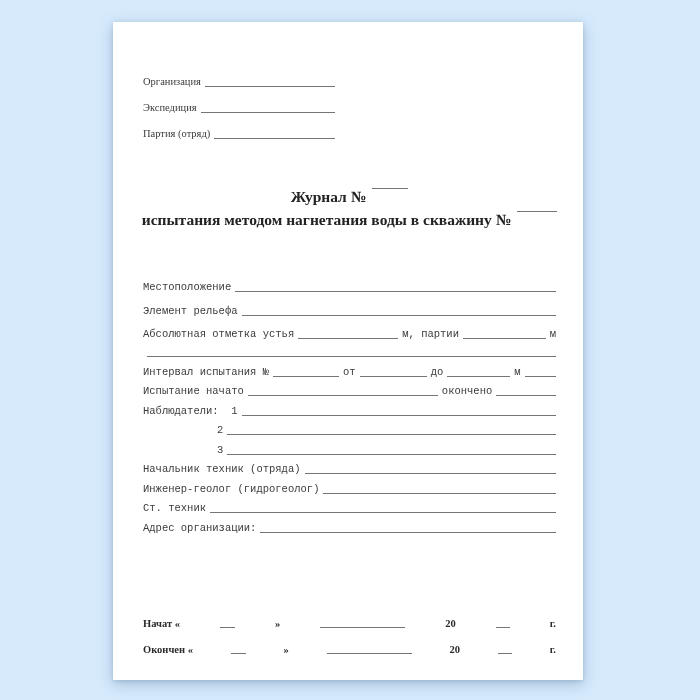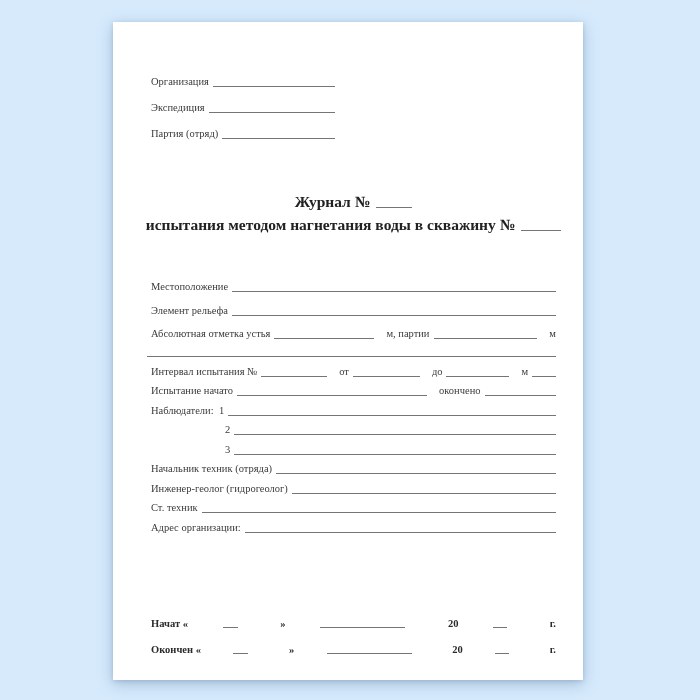--- a/index.html
+++ b/index.html
@@ -21,51 +21,51 @@
     box-sizing: border-box;
     padding: 0 27px 0 30px;
   }
   .frow {
     display: flex;
     align-items: flex-end;
     height: 20.5px;
     font-size: 10.5px;
     color: var(--text, #3b3b3b);
   }
-  .seg { white-space: pre; line-height: 1.15; margin-left: 8px; }
+  .seg { white-space: pre; line-height: 1.15; }
   .fill {
     border-bottom: 1px solid var(--line, #757575);
     flex: 0 0 auto;
     margin: 0 4px 1.5px 4px;
     height: 0;
   }
   .fill.flex { flex: 1 1 auto; }
   .fill:last-child { margin-right: 0; }
 
   .header {
     margin-top: 40px;
     display: grid;
     grid-template-columns: 192px 178px;
     column-gap: 43px;
   }
   .hcol .frow { height: 26px; }
 
   .title { margin-top: 48px; }
   .trow {
-    display: flex; justify-content: center; align-items: flex-end;
+    display: flex; justify-content: center; 
     height: 23px;
     font-weight: bold;
     font-size: 15.5px;
     color: #222222;
   }
   .trow .fill { margin: 0 0 3px 6px; }
   .t1-fill { width: 36px; }
   .t2-fill { width: 40px; }
 
-  .body-rows { margin-top: 36px; }
+  .body-rows { margin-top: 36px; font-family: Liberation Mono, monospace; }
   .body-rows .frow { height: 19.5px; }
   .body-rows .frow:nth-child(-n+3) { height: 23.5px; }
   .body-rows .frow:nth-child(4) { height: 18px; }
 
   .footer { margin-top: 70px; }
   .footer .frow {
     height: 26px;
     justify-content: space-between;
     font-weight: bold;
     color: #2a2a2a;

